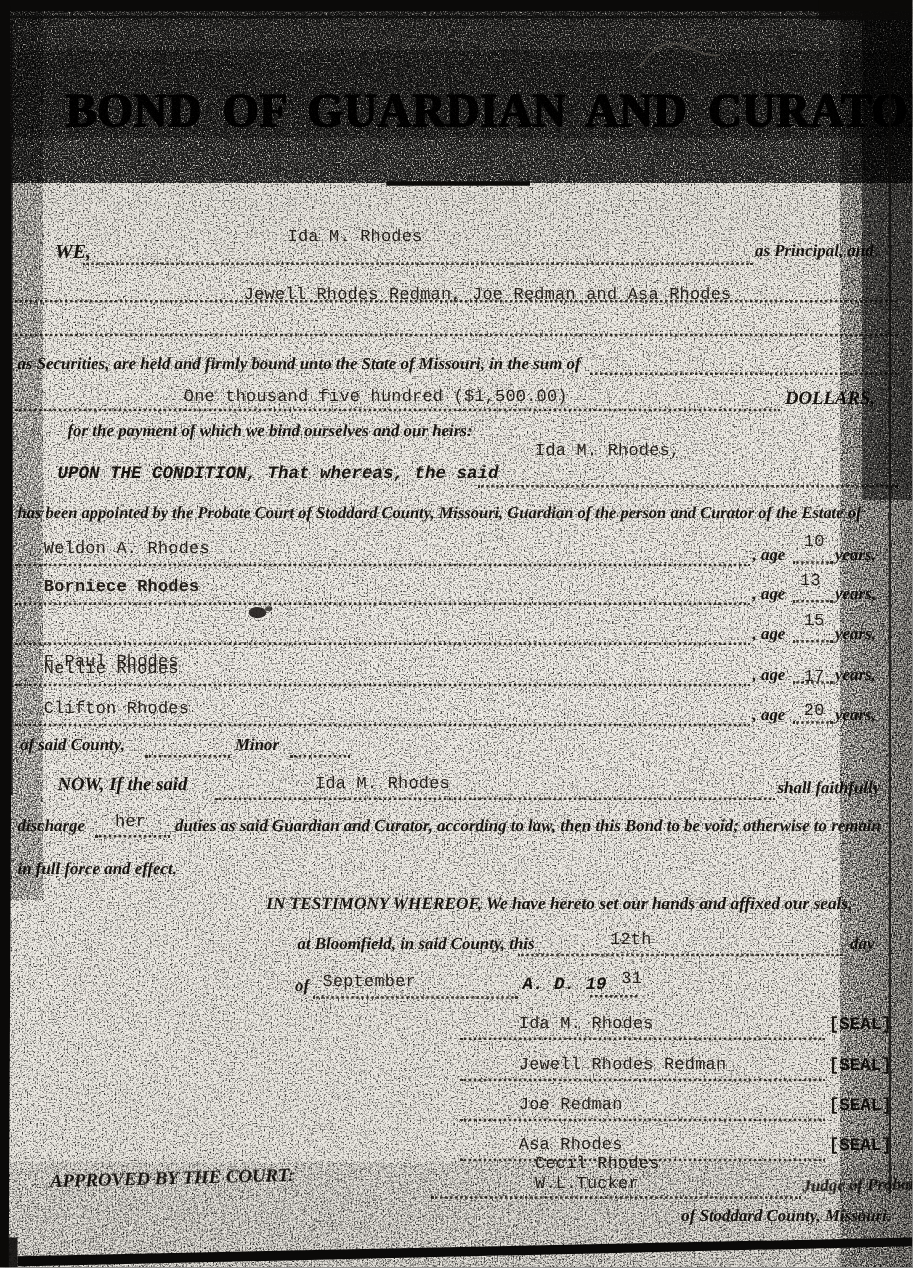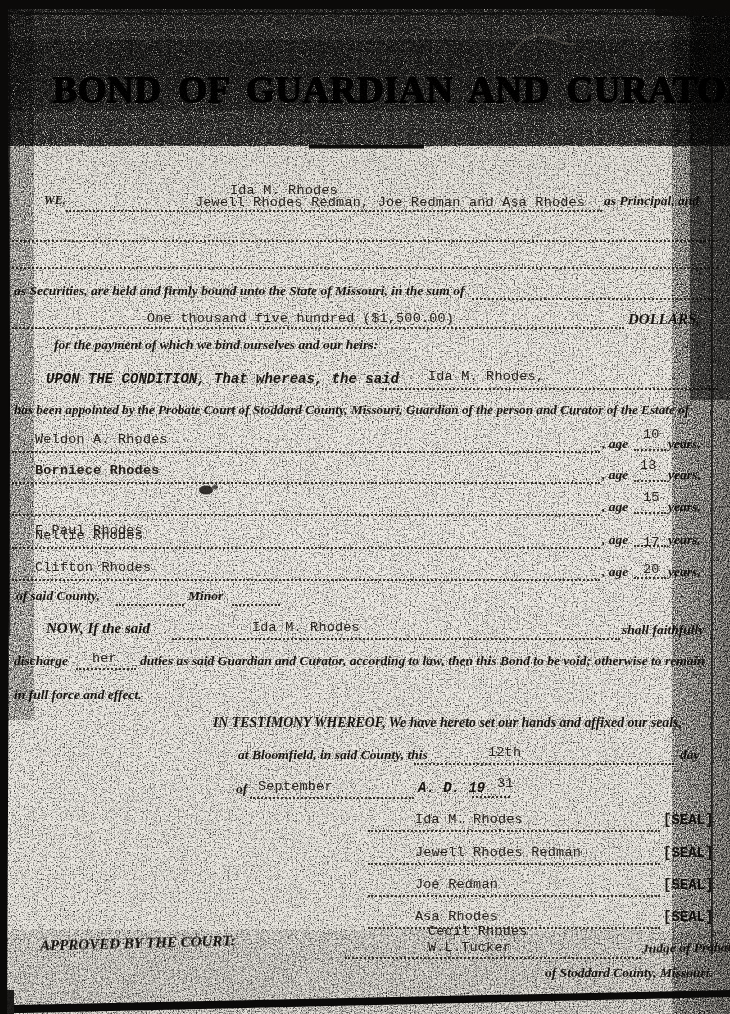--- a/index.html
+++ b/index.html
@@ -27,42 +27,42 @@
 </head>
 <body>
 
 <div class="page">
 
   <div class="shade-top"></div>
   <div class="shade-right"></div>
 
   <div class="t title" style="left:52px;top:70px;">BOND OF GUARDIAN AND CURATOR</div>
 
-  <span class="t form" style="left:44px;top:194px;font-size:12px;">WE,</span>
+  <span class="t form" style="left:44px;top:194px;font-size:16px;">WE,</span>
   <div class="dotline" style="left:66px;top:210px;width:536px;"></div>
   <span class="t typed" style="left:230px;top:184px;">Ida M. Rhodes</span>
   <span class="t form" style="left:604px;top:194px;">as Principal, and</span>
 
   <div class="dotline" style="left:12px;top:240px;width:706px;"></div>
-  <span class="t typed" style="left:195px;top:196px;text-align:center;">Jewell Rhodes Redman, Joe Redman and Asa Rhodes</span>
+  <span class="t typed" style="left:195px;top:230px;text-align:center;">Jewell Rhodes Redman, Joe Redman and Asa Rhodes</span>
 
   <div class="dotline" style="left:12px;top:267px;width:706px;"></div>
 
   <span class="t form" style="left:14px;top:284px;">as Securities, are held and firmly bound unto the State of Missouri, in the sum of</span>
   <div class="dotline" style="left:472px;top:298px;width:246px;"></div>
 
   <div class="dotline" style="left:12px;top:327px;width:612px;"></div>
   <span class="t typed" style="left:130px;top:312px;padding-left:17px;">One thousand five hundred ($1,500.00)</span>
   <span class="t form fs15" style="left:628px;top:312px;">DOLLARS,</span>
 
   <span class="t form" style="left:14px;top:338px;margin-left:40px;">for the payment of which we bind ourselves and our heirs:</span>
 
   <span class="t form fs14" style="left:46px;top:372px;">UPON THE CONDITION, That whereas, the said</span>
   <div class="dotline" style="left:382px;top:388px;width:336px;"></div>
-  <span class="t typed" style="left:428px;top:370px;">Ida M. Rhodes,</span>
+  <span class="t typed" style="left:428px;top:355px;">Ida M. Rhodes,</span>
 
   <span class="t form" style="left:14px;top:403px;font-size:13.2px;">has been appointed by the Probate Court of Stoddard County, Missouri, Guardian of the person and Curator of the Estate of</span>
 
   <span class="t typed" style="left:35px;top:433px;">Weldon A. Rhodes</span>
   <div class="dotline" style="left:12px;top:451px;width:588px;"></div>
   <span class="t form" style="left:602px;top:437px;">, age</span>
   <div class="dotline" style="left:634px;top:449px;width:32px;"></div>
   <span class="t typed" style="left:643px;top:428px;">10</span>
   <span class="t form" style="left:668px;top:437px;">years,</span>
 

